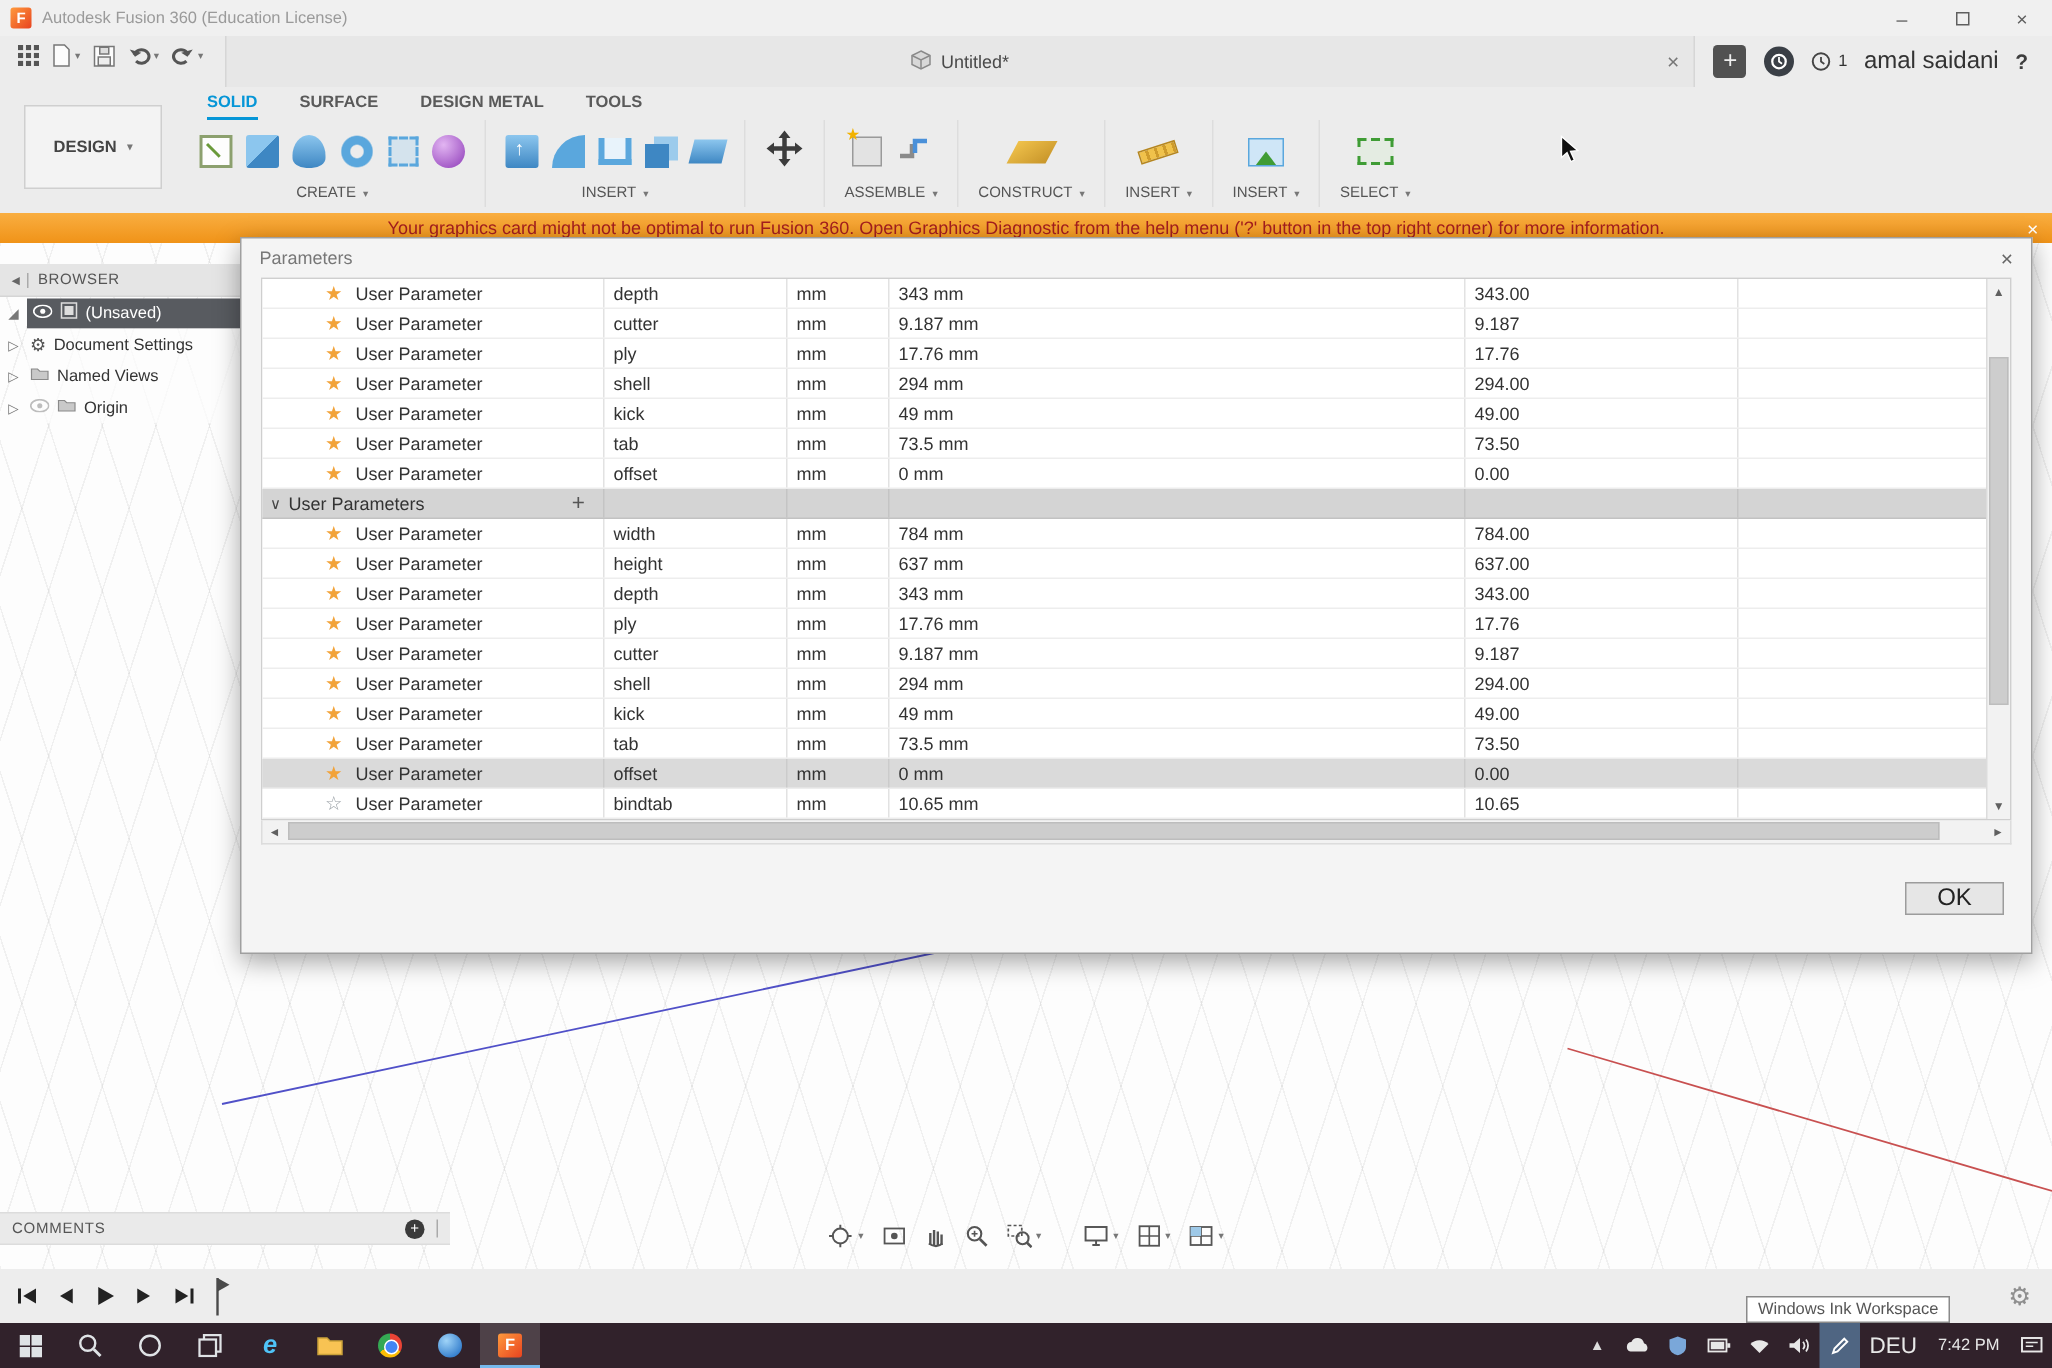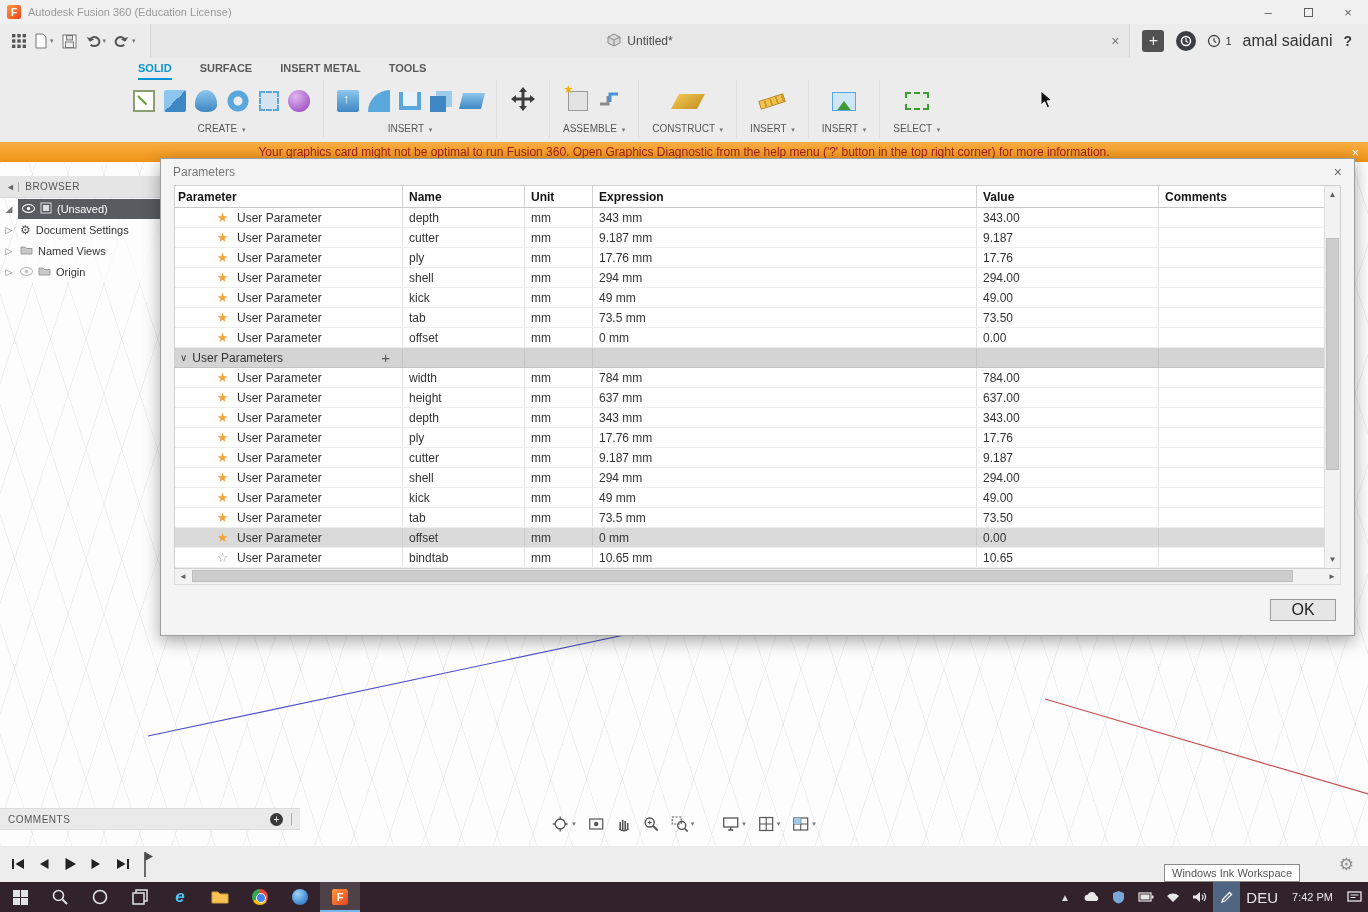--- a/index.html
+++ b/index.html
@@ -9,21 +9,21 @@
 
   
   .titlebar { height:24px; background:#f0f0f0; display:flex; align-items:center; padding-left:7px; gap:7px; flex:0 0 auto; }
   .fusion-logo { width:14px; height:14px; border-radius:2px; background:linear-gradient(135deg,#ff9a3d,#e8431f); color:#fff; font-size:10px; font-weight:bold; display:flex; align-items:center; justify-content:center; }
   .tb-title { font-size:11px; color:#9a9a9a; }
   .win-controls { margin-left:auto; display:flex; height:100%; }
   .win-btn { width:40px; height:100%; display:flex; align-items:center; justify-content:center; color:#5f5f5f; font-size:13px; }
   .win-btn .maxbox { width:9px; height:9px; border:1px solid #5f5f5f; display:inline-block; }
 
   
-  .qat { height:34px; background:#ececec; display:flex; align-items:center; padding:0 8px; flex:0 0 auto; }
+  .qat { height:34px; background:#ececec; display:flex; padding:0 8px; flex:0 0 auto; }
   .qat-btn { height:26px; padding:0 4px; display:flex; align-items:center; justify-content:center; color:#555; }
   .dd { font-size:7px; color:#777; margin-left:2px; }
   .tabstrip { flex:1; display:flex; align-items:center; height:100%; margin-left:10px; }
   .doc-tab { flex:1; height:100%; background:#e7e7e7; border-left:1px solid #d6d6d6; border-right:1px solid #d6d6d6; display:flex; align-items:center; justify-content:center; gap:6px; font-size:12px; color:#4a4a4a; position:relative; }
   .tab-close { position:absolute; right:10px; color:#777; font-size:14px; cursor:default; }
   .newtab { width:22px; height:22px; background:#515151; color:#eee; border-radius:3px; margin:0 12px; display:flex; align-items:center; justify-content:center; font-size:16px; }
   .right-cluster { display:flex; align-items:center; gap:11px; padding-right:8px; }
   .status-circle { width:20px; height:20px; border-radius:50%; background:#3a3f46; display:flex; align-items:center; justify-content:center; }
   .clock-wrap { display:flex; align-items:center; gap:4px; font-size:11px; color:#333; }
   .user-name { font-size:16px; color:#333; }
@@ -239,24 +239,28 @@
             <path d="M7 4 v3 l2.2 1.6" fill="none" stroke="#444" stroke-width="1.2"></path>
           </svg>
         <span>1</span>
       </span>
       <span class="user-name">amal saidani</span>
       <span class="help-q">?</span>
     </div>
   </div>
 
   <div class="ribbon">
+    <div class="design-box">
+      <span>DESIGN</span>
+        <span class="dd">▾</span>
+    </div>
     <div class="rtabs">
       <span class="rtab active">SOLID</span>
       <span class="rtab">SURFACE</span>
-      <span class="rtab">INSERT METAL</span>
+      <span class="rtab">DESIGN METAL</span>
       <span class="rtab">TOOLS</span>
     </div>
     <div class="groups">
       <div class="rgroup">
         <div class="ricons">
           <span class="ic ic-sketch"></span>
           <span class="ic ic-box"></span>
           <span class="ic ic-cyl"></span>
           <span class="ic ic-torus"></span>
           <span class="ic ic-pattern"></span>
@@ -399,28 +403,20 @@
       </div>
     </div>
 
     <div class="pdialog">
       <div class="pd-title">
         <span>Parameters</span>
         <span class="pd-close">×</span>
       </div>
       <div class="pd-table">
         <div class="pd-main">
-          <div class="prow header-row">
-            <div class="cell hfirst">Parameter</div>
-            <div class="cell">Name</div>
-            <div class="cell">Unit</div>
-            <div class="cell">Expression</div>
-            <div class="cell">Value</div>
-            <div class="cell">Comments</div>
-          </div>
           <div>
               <div class="prow">
                 <div class="cell pcell">
                   <span class="star">★</span>
                   <span>User Parameter</span>
                 </div>
                 <div class="cell">depth</div>
                 <div class="cell">mm</div>
                 <div class="cell">343 mm</div>
                 <div class="cell">343.00</div>

